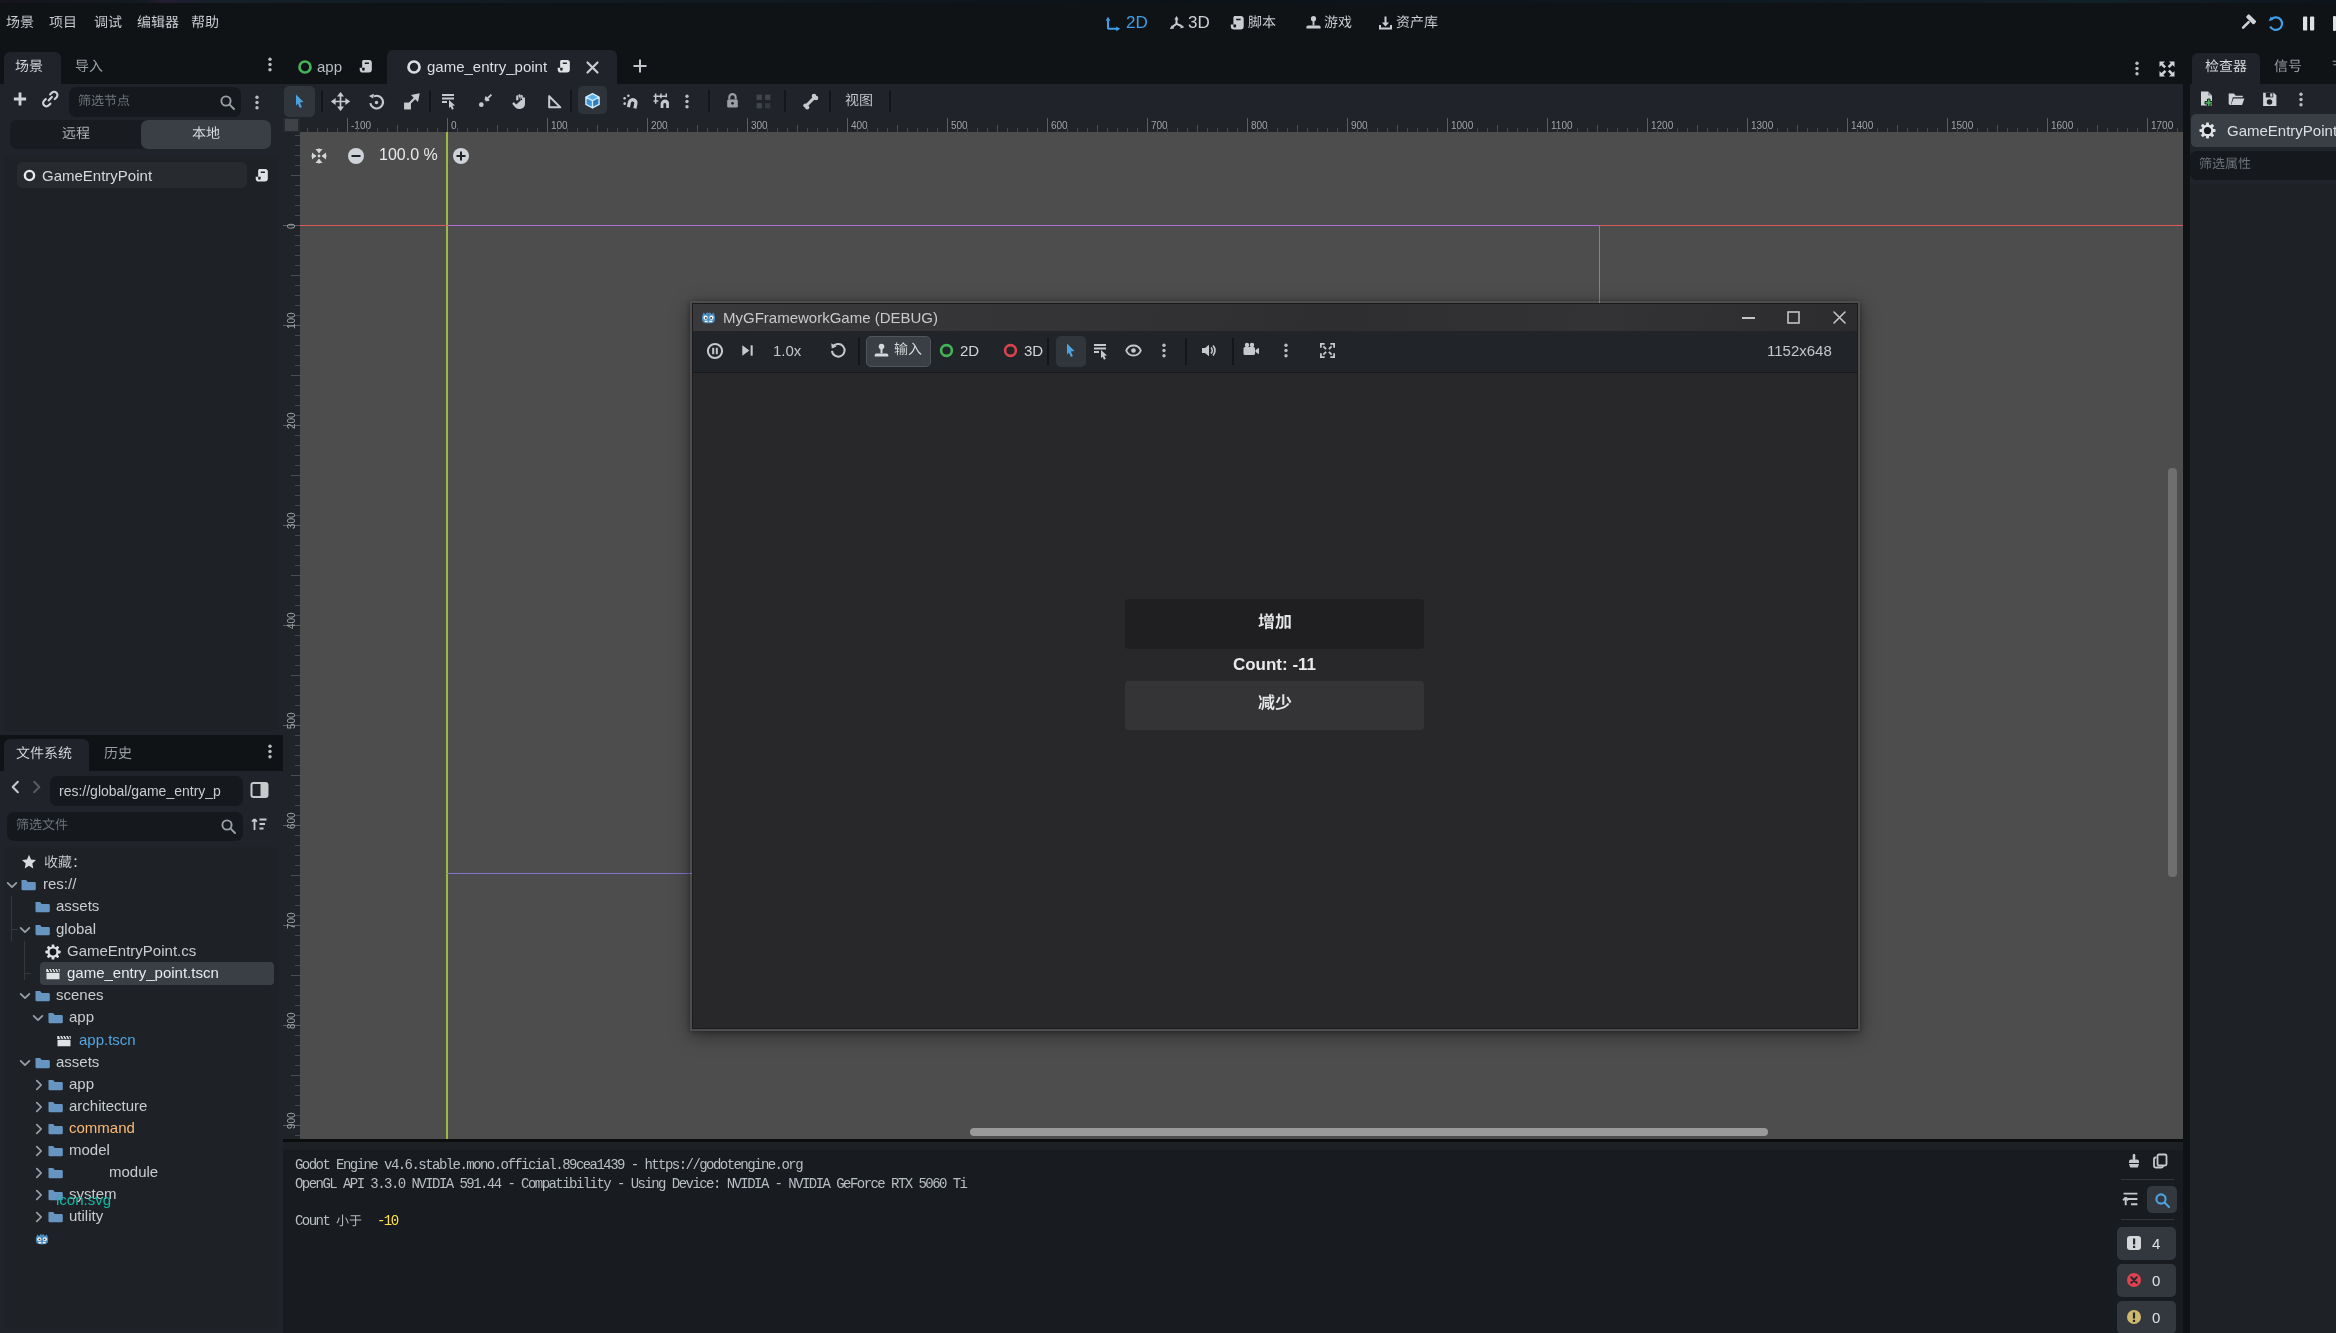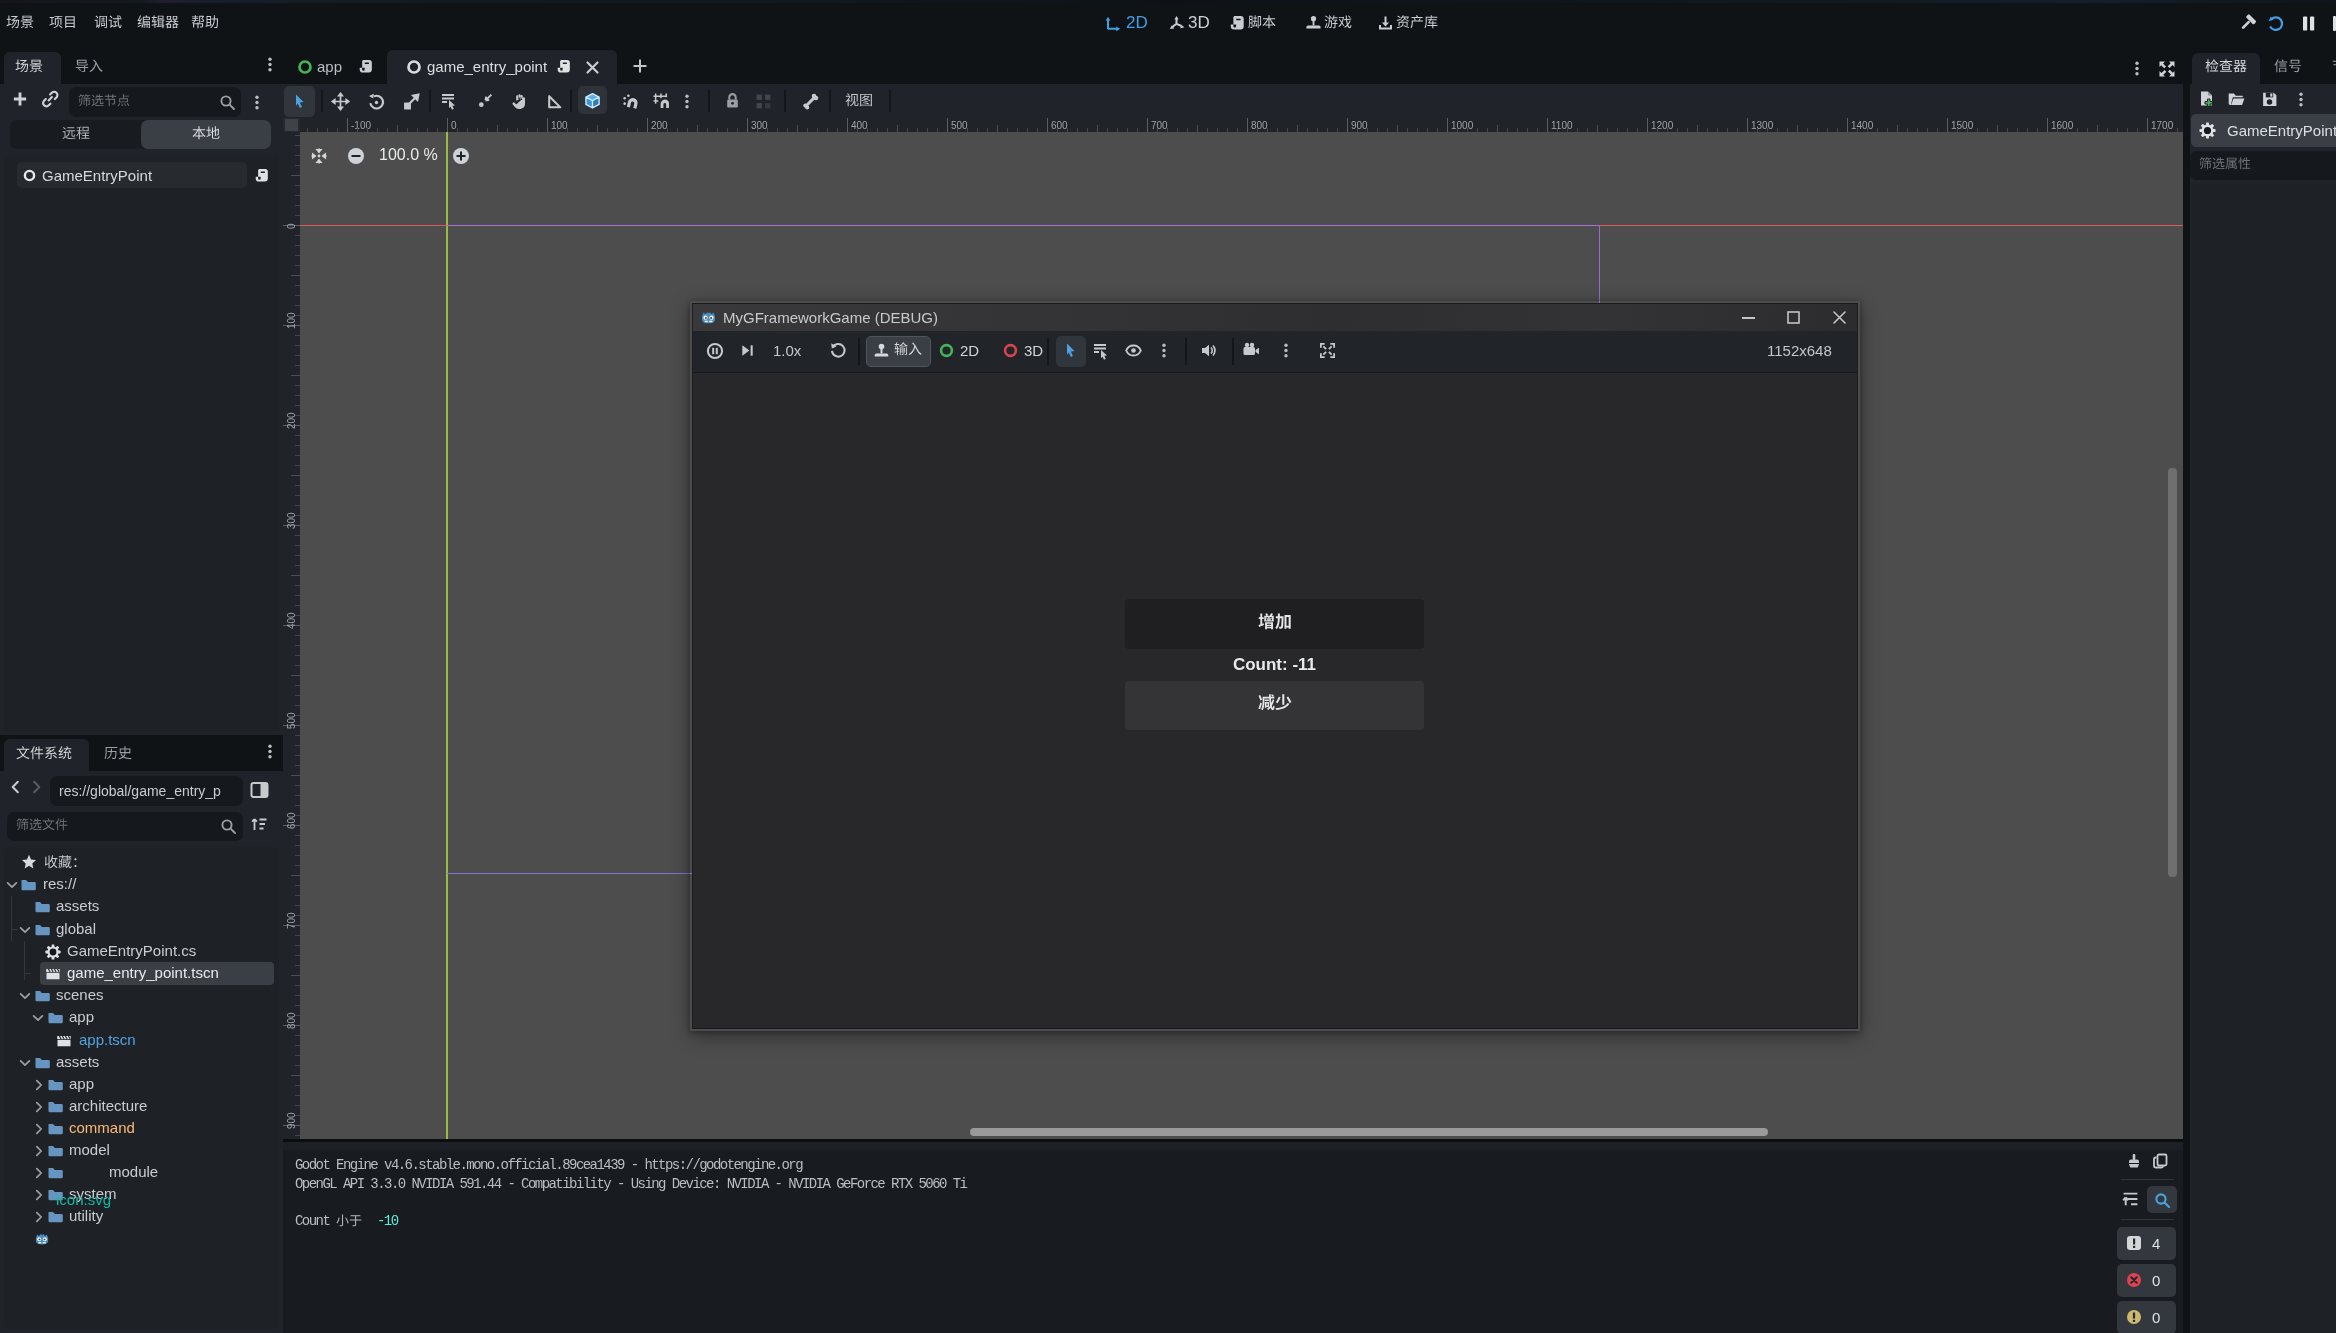--- a/index.html
+++ b/index.html
@@ -890,21 +890,21 @@
 <div style="position:absolute;left:283px;top:1150px;width:1900px;height:183px;background:#181b1f;"></div>
 <div style="position:absolute;left:295px;top:1157px;font-family:'Liberation Mono',monospace;font-size:14px;color:#b9bec3;font-weight:normal;white-space:pre;transform:translateZ(0);letter-spacing:-1.55px;">Godot Engine v4.6.stable.mono.official.89cea1439 - https://godotengine.org</div>
 <div style="position:absolute;left:295px;top:1175.5px;font-family:'Liberation Mono',monospace;font-size:14px;color:#b9bec3;font-weight:normal;white-space:pre;transform:translateZ(0);letter-spacing:-1.55px;">OpenGL API 3.3.0 NVIDIA 591.44 - Compatibility - Using Device: NVIDIA - NVIDIA GeForce RTX 5060 Ti</div>
 <div style="position:absolute;left:295px;top:1212.5px;font-family:'Liberation Mono',monospace;font-size:14px;color:#b9bec3;font-weight:normal;white-space:pre;transform:translateZ(0);letter-spacing:-1.55px;">Count</div>
 <svg style="position:absolute;left:336.0px;top:1214.0px;overflow:visible" width="26.0" height="15.6">
     <g fill="#b9bec3" transform="translate(0,11.18) scale(0.013000,-0.013000)">
       <path transform="translate(0,0)" d="M464 826V24C464 4 456 -2 436 -3C415 -4 343 -5 270 -2C282 -23 296 -59 301 -80C395 -81 457 -79 494 -66C530 -54 545 -31 545 24V826ZM705 571C791 427 872 240 895 121L976 154C950 274 865 458 777 598ZM202 591C177 457 121 284 32 178C53 169 86 151 103 138C194 249 253 430 286 577Z"></path>
       <path transform="translate(1000,0)" d="M124 769V694H470V441H55V366H470V30C470 9 462 3 440 3C418 2 341 1 259 4C271 -18 285 -53 290 -75C393 -75 459 -74 496 -61C534 -49 549 -25 549 30V366H946V441H549V694H876V769Z"></path>
     </g>
   </svg>
-<div style="position:absolute;left:377px;top:1212.5px;font-family:'Liberation Mono',monospace;font-size:14px;color:#5eead4;font-weight:normal;white-space:pre;transform:translateZ(0);letter-spacing:-1.55px;">-10</div>
+<div style="position:absolute;left:377px;top:1212.5px;font-family:'Liberation Mono',monospace;font-size:14px;color:#fde047;font-weight:normal;white-space:pre;transform:translateZ(0);letter-spacing:-1.55px;">-10</div>
 <svg style="position:absolute;left:2126px;top:1153px;overflow:visible" width="16" height="16" viewBox="0 0 16 16">
     <g fill="#c6c9cc">
       <rect x="6.7" y="1" width="2.6" height="6" rx="1"></rect>
       <path d="M3 8.5 a2 2 0 0 1 2-2 h6 a2 2 0 0 1 2 2 v1.5 h-10z"></path>
       <path d="M3 11 h10 l-1.2 3.5 h-7.6z"></path>
     </g>
   </svg>
 <svg style="position:absolute;left:2152px;top:1152px;overflow:visible" width="18" height="18" viewBox="0 0 18 16">
     <g fill="none" stroke="#c6c9cc" stroke-width="1.8">
       <rect x="5.5" y="1.5" width="9" height="11" rx="1.5"></rect>

